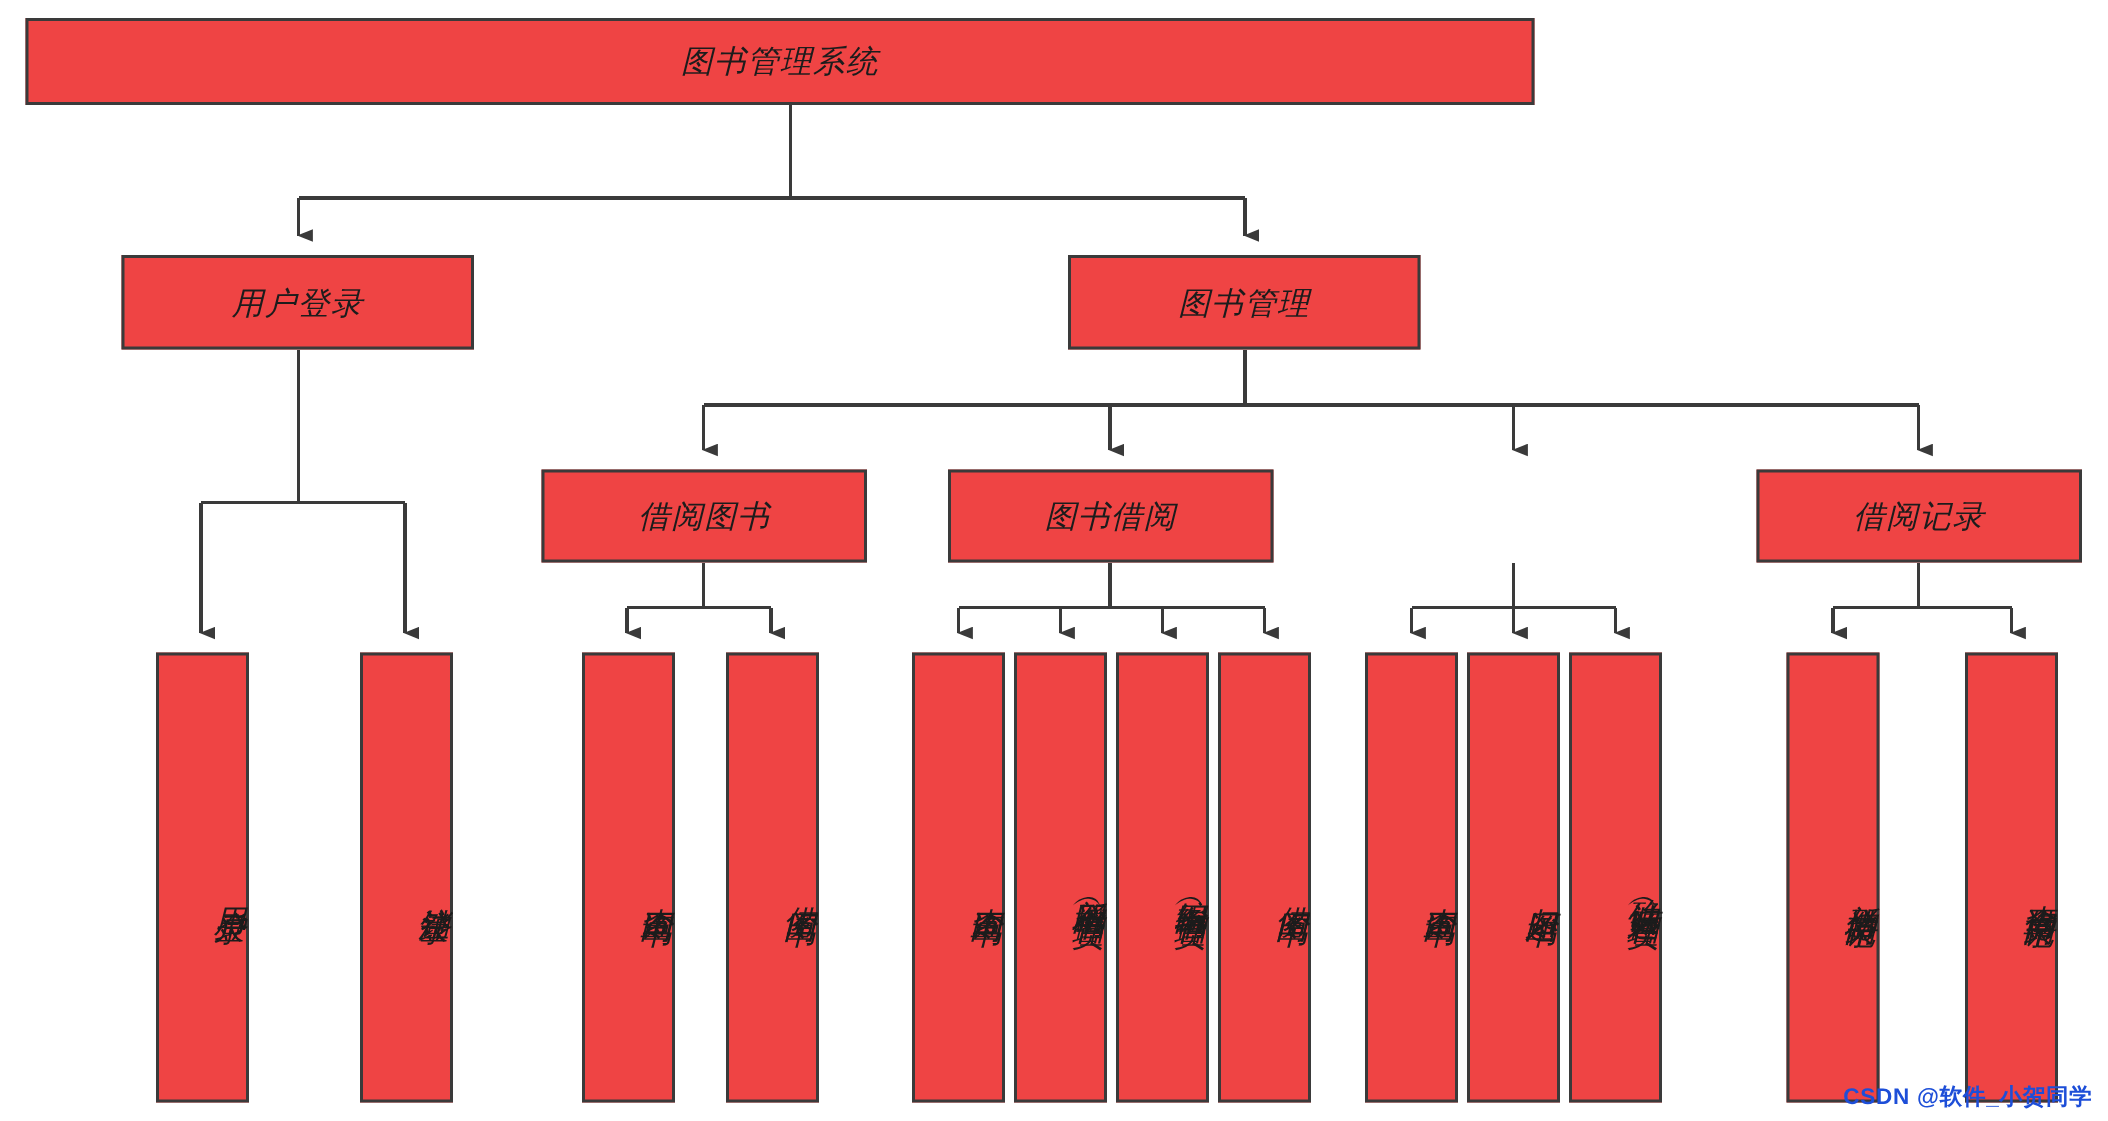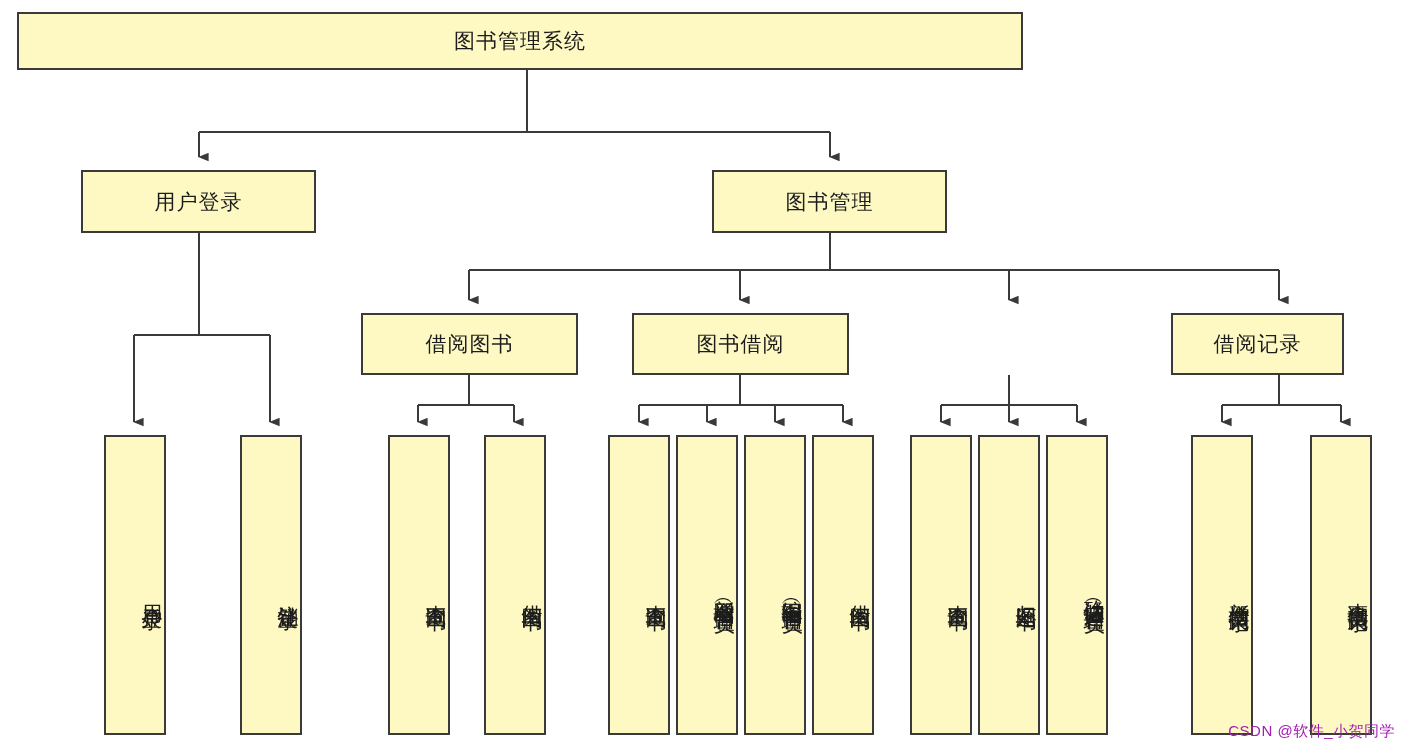--- a/index.html
+++ b/index.html
@@ -8,26 +8,27 @@
     background:#ffffff;
     font-family:"Liberation Sans","DejaVu Sans",sans-serif;
     overflow:hidden;
   }
   #diagram-root{position:relative;width:1405px;height:747px;}
   svg#wires{position:absolute;left:0;top:0;width:1405px;height:747px;}
 
   .node{
     position:absolute;
     box-sizing:border-box;
-    background:#fef9c3;
+    background:#ef4444;
     border:2.5px solid #3a3a3a;
     display:flex;
     align-items:center;
     justify-content:center;
     color:#1c1c1c;
+    font-style:italic;
   }
   .node.horiz{font-size:21px;letter-spacing:1px;}
   .node.root{font-size:21px;}
   .node.leaf{
     font-size:21px;
     writing-mode:vertical-rl;
     text-orientation:upright;
     align-items:flex-start;
     justify-content:center;
     padding-top:14px;
@@ -38,23 +39,24 @@
     writing-mode:vertical-rl;
     text-orientation:upright;
     letter-spacing:2px;
     display:block;
   }
   #watermark{
     position:absolute;
     right:10px;
     bottom:6px;
     font-size:15px;
-    color:#a21caf;
+    color:#1d4ed8;
     white-space:nowrap;
     letter-spacing:0.5px;
+    font-weight:bold;
   }
 </style>
 </head>
 <body>
 
 <div id="diagram-root">
 
   <svg id="wires" viewBox="0 0 1405 747" xmlns="http://www.w3.org/2000/svg">
     <defs>
       <marker id="arrow" markerWidth="10" markerHeight="11" refX="4.2" refY="9.6" orient="auto" markerUnits="userSpaceOnUse">
@@ -115,21 +117,21 @@
   <div class="node horiz" style="left:712px;top:170px;width:235px;height:63px;">
     <span>图书管理</span>
   </div>
 
   <div class="node horiz" style="left:361px;top:313px;width:217px;height:62px;">
     <span>借阅图书</span>
   </div>
   <div class="node horiz" style="left:632px;top:313px;width:217px;height:62px;">
     <span>图书借阅</span>
   </div>
-  <div class="node horiz" style="left:1171px;top:313px;width:173px;height:62px;">
+  <div class="node horiz" style="left:1171px;top:313px;width:217px;height:62px;">
     <span>借阅记录</span>
   </div>
 
   <div class="node leaf" style="left:104px;top:435px;width:62px;height:300px;">
     <span class="leaf-text">用户登录</span>
   </div>
   <div class="node leaf" style="left:240px;top:435px;width:62px;height:300px;">
     <span class="leaf-text">注销登录</span>
   </div>
 

